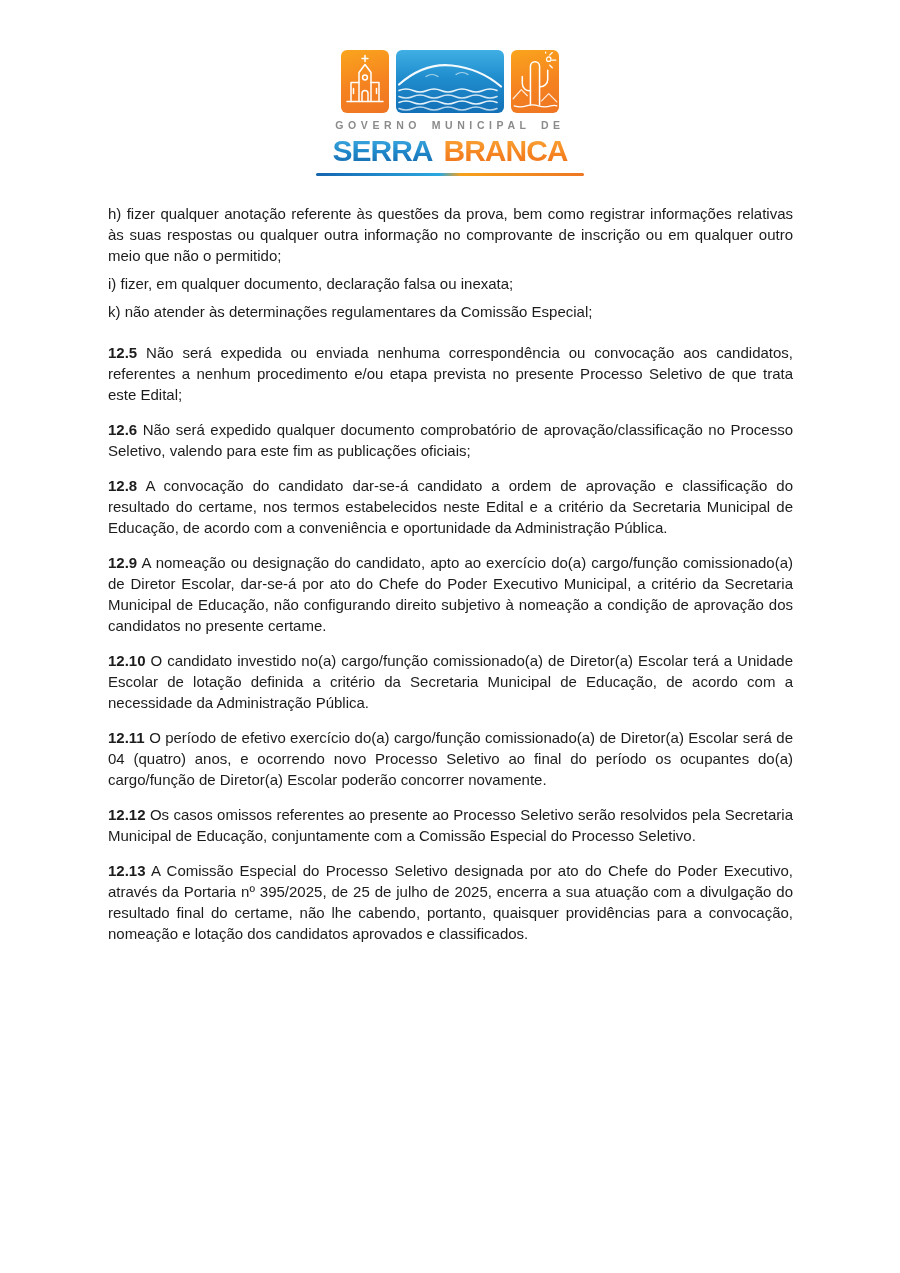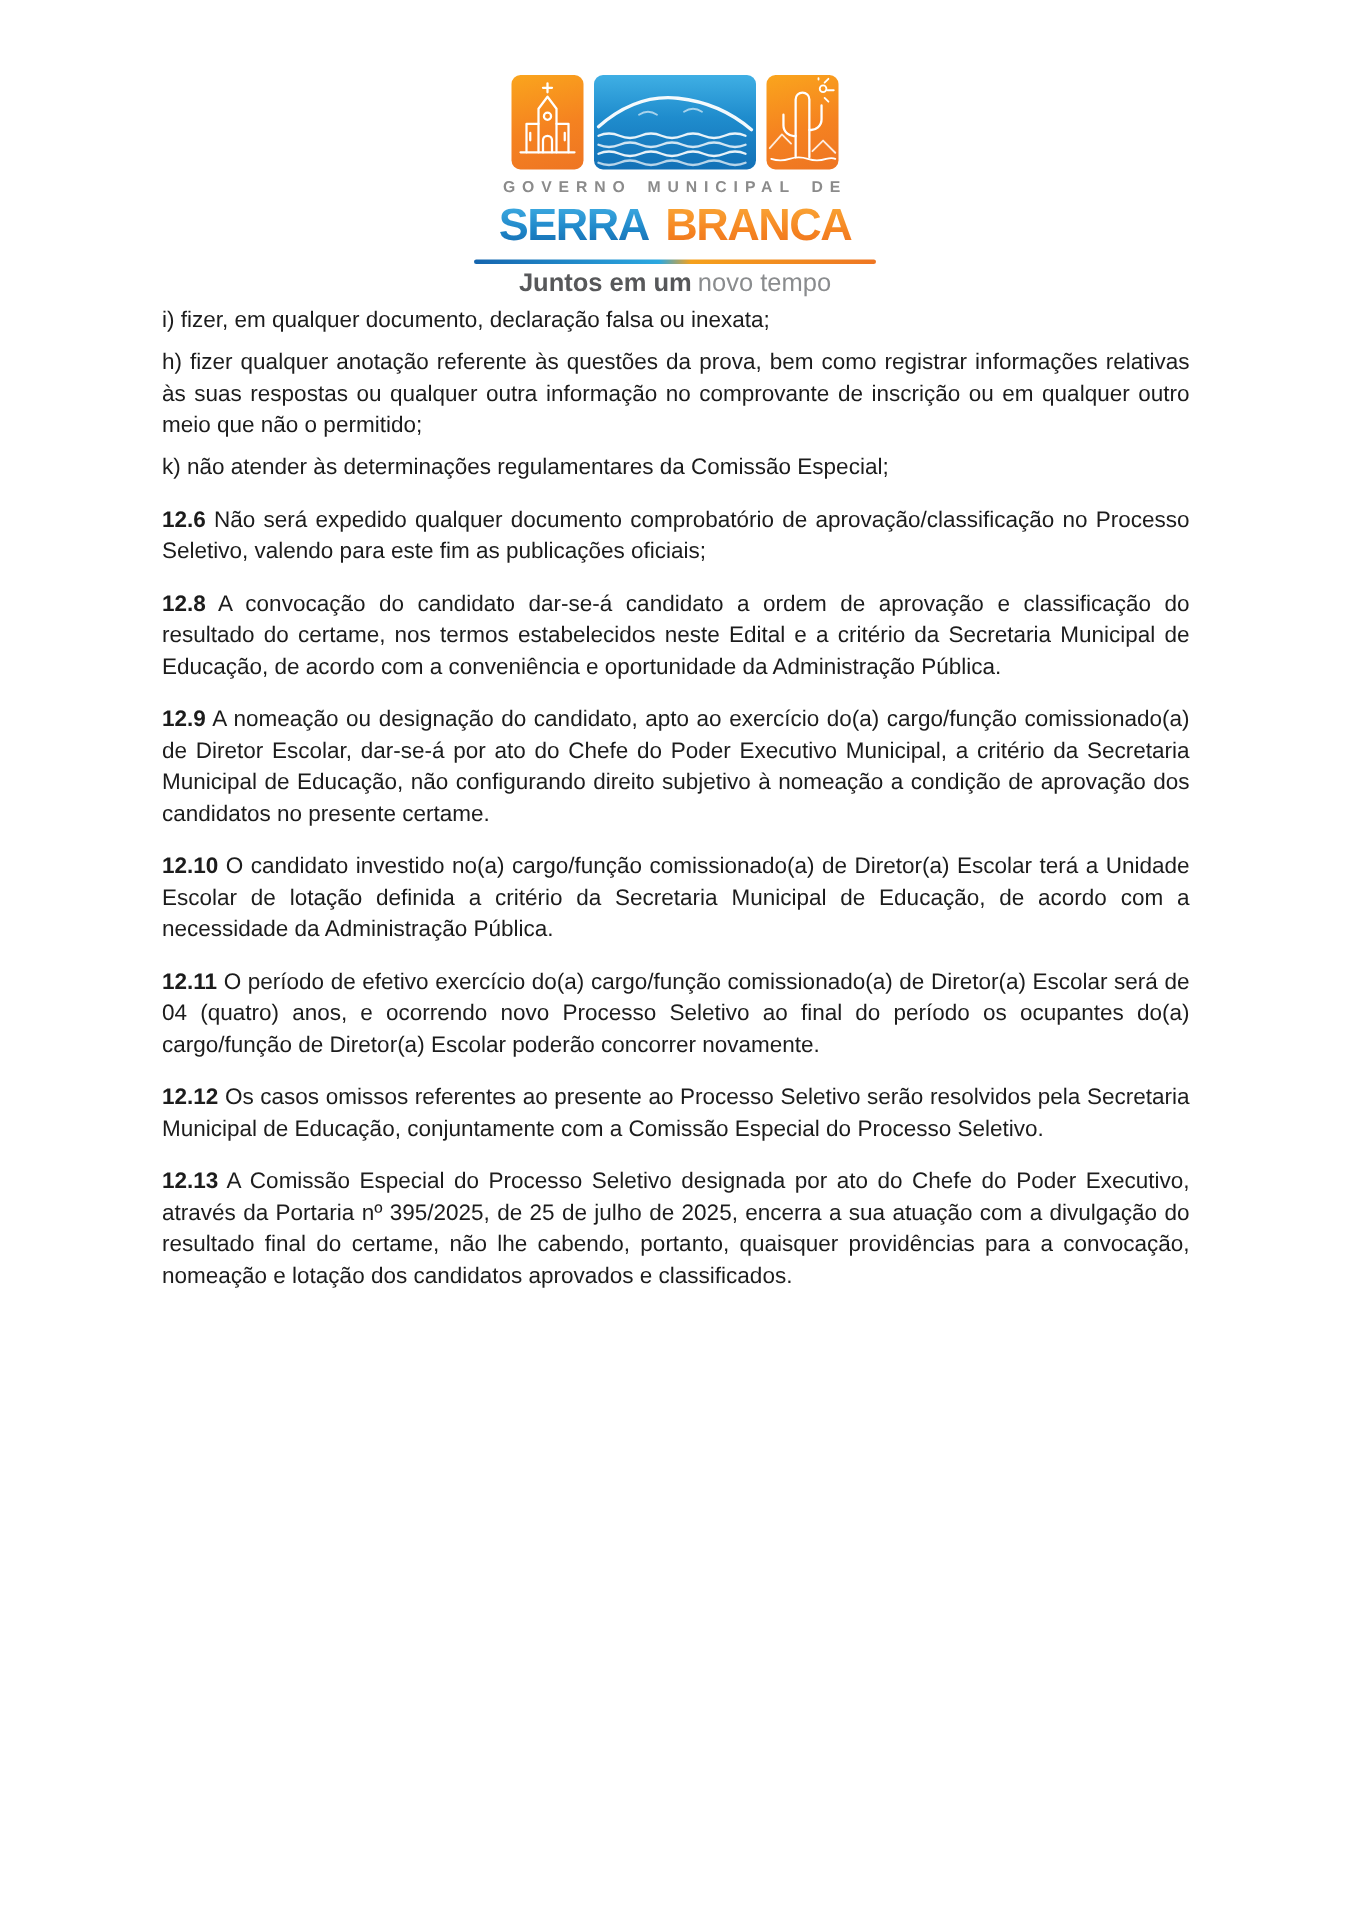--- a/index.html
+++ b/index.html
@@ -100,27 +100,27 @@
             <circle cx="37" cy="9" r="2.2" stroke-width="1.2"></circle>
             <path d="M2 48 l8 -9 6 6 M30 50 l7 -7 8 8" stroke-width="1.2" opacity="0.85"></path>
             <path d="M3 55 q6 2 12 0 q6 -2 12 0 q6 2 12 0 q4 -1 6 0" stroke-width="1.2"></path>
           </g>
         </svg>
       </div>
     </div>
     <div class="gov-label">GOVERNO MUNICIPAL DE</div>
     <div class="city-name"><span class="w1">SERRA</span><span class="w2">BRANCA</span></div>
     <div class="logo-rule"></div>
-    <div class="tagline"><span class="tg-bold">Juntos em um</span><span>novo tempo</span></div>
   </header>
 
   <main class="doc-body">
+    <p class="lettered"><span class="pfx">h)</span> <span>fizer qualquer anotação referente às questões da prova, bem como registrar informações relativas às suas respostas ou qualquer outra informação no comprovante de inscrição ou em qualquer outro meio que não o permitido;</span></p>
     <p class="lettered"><span class="pfx">i)</span> <span>fizer, em qualquer documento, declaração falsa ou inexata;</span></p>
-    <p class="lettered"><span class="pfx">h)</span> <span>fizer qualquer anotação referente às questões da prova, bem como registrar informações relativas às suas respostas ou qualquer outra informação no comprovante de inscrição ou em qualquer outro meio que não o permitido;</span></p>
     <p class="lettered"><span class="pfx">k)</span> <span>não atender às determinações regulamentares da Comissão Especial;</span></p>
+    <p class="numbered first-numbered"><span class="pfx b">12.5</span> <span>Não será expedida ou enviada nenhuma correspondência ou convocação aos candidatos, referentes a nenhum procedimento e/ou etapa prevista no presente Processo Seletivo de que trata este Edital;</span></p>
     <p class="numbered"><span class="pfx b">12.6</span> <span>Não será expedido qualquer documento comprobatório de aprovação/classificação no Processo Seletivo, valendo para este fim as publicações oficiais;</span></p>
     <p class="numbered"><span class="pfx b">12.8</span> <span>A convocação do candidato dar-se-á candidato a ordem de aprovação e classificação do resultado do certame, nos termos estabelecidos neste Edital e a critério da Secretaria Municipal de Educação, de acordo com a conveniência e oportunidade da Administração Pública.</span></p>
     <p class="numbered"><span class="pfx b">12.9</span> <span>A nomeação ou designação do candidato, apto ao exercício do(a) cargo/função comissionado(a) de Diretor Escolar, dar-se-á por ato do Chefe do Poder Executivo Municipal, a critério da Secretaria Municipal de Educação, não configurando direito subjetivo à nomeação a condição de aprovação dos candidatos no presente certame.</span></p>
     <p class="numbered"><span class="pfx b">12.10</span> <span>O candidato investido no(a) cargo/função comissionado(a) de Diretor(a) Escolar terá a Unidade Escolar de lotação definida a critério da Secretaria Municipal de Educação, de acordo com a necessidade da Administração Pública.</span></p>
     <p class="numbered"><span class="pfx b">12.11</span> <span>O período de efetivo exercício do(a) cargo/função comissionado(a) de Diretor(a) Escolar será de 04 (quatro) anos, e ocorrendo novo Processo Seletivo ao final do período os ocupantes do(a) cargo/função de Diretor(a) Escolar poderão concorrer novamente.</span></p>
     <p class="numbered"><span class="pfx b">12.12</span> <span>Os casos omissos referentes ao presente ao Processo Seletivo serão resolvidos pela Secretaria Municipal de Educação, conjuntamente com a Comissão Especial do Processo Seletivo.</span></p>
     <p class="numbered"><span class="pfx b">12.13</span> <span>A Comissão Especial do Processo Seletivo designada por ato do Chefe do Poder Executivo, através da Portaria nº 395/2025, de 25 de julho de 2025, encerra a sua atuação com a divulgação do resultado final do certame, não lhe cabendo, portanto, quaisquer providências para a convocação, nomeação e lotação dos candidatos aprovados e classificados.</span></p>
   </main>
 
   <div class="page-number">13</div>

